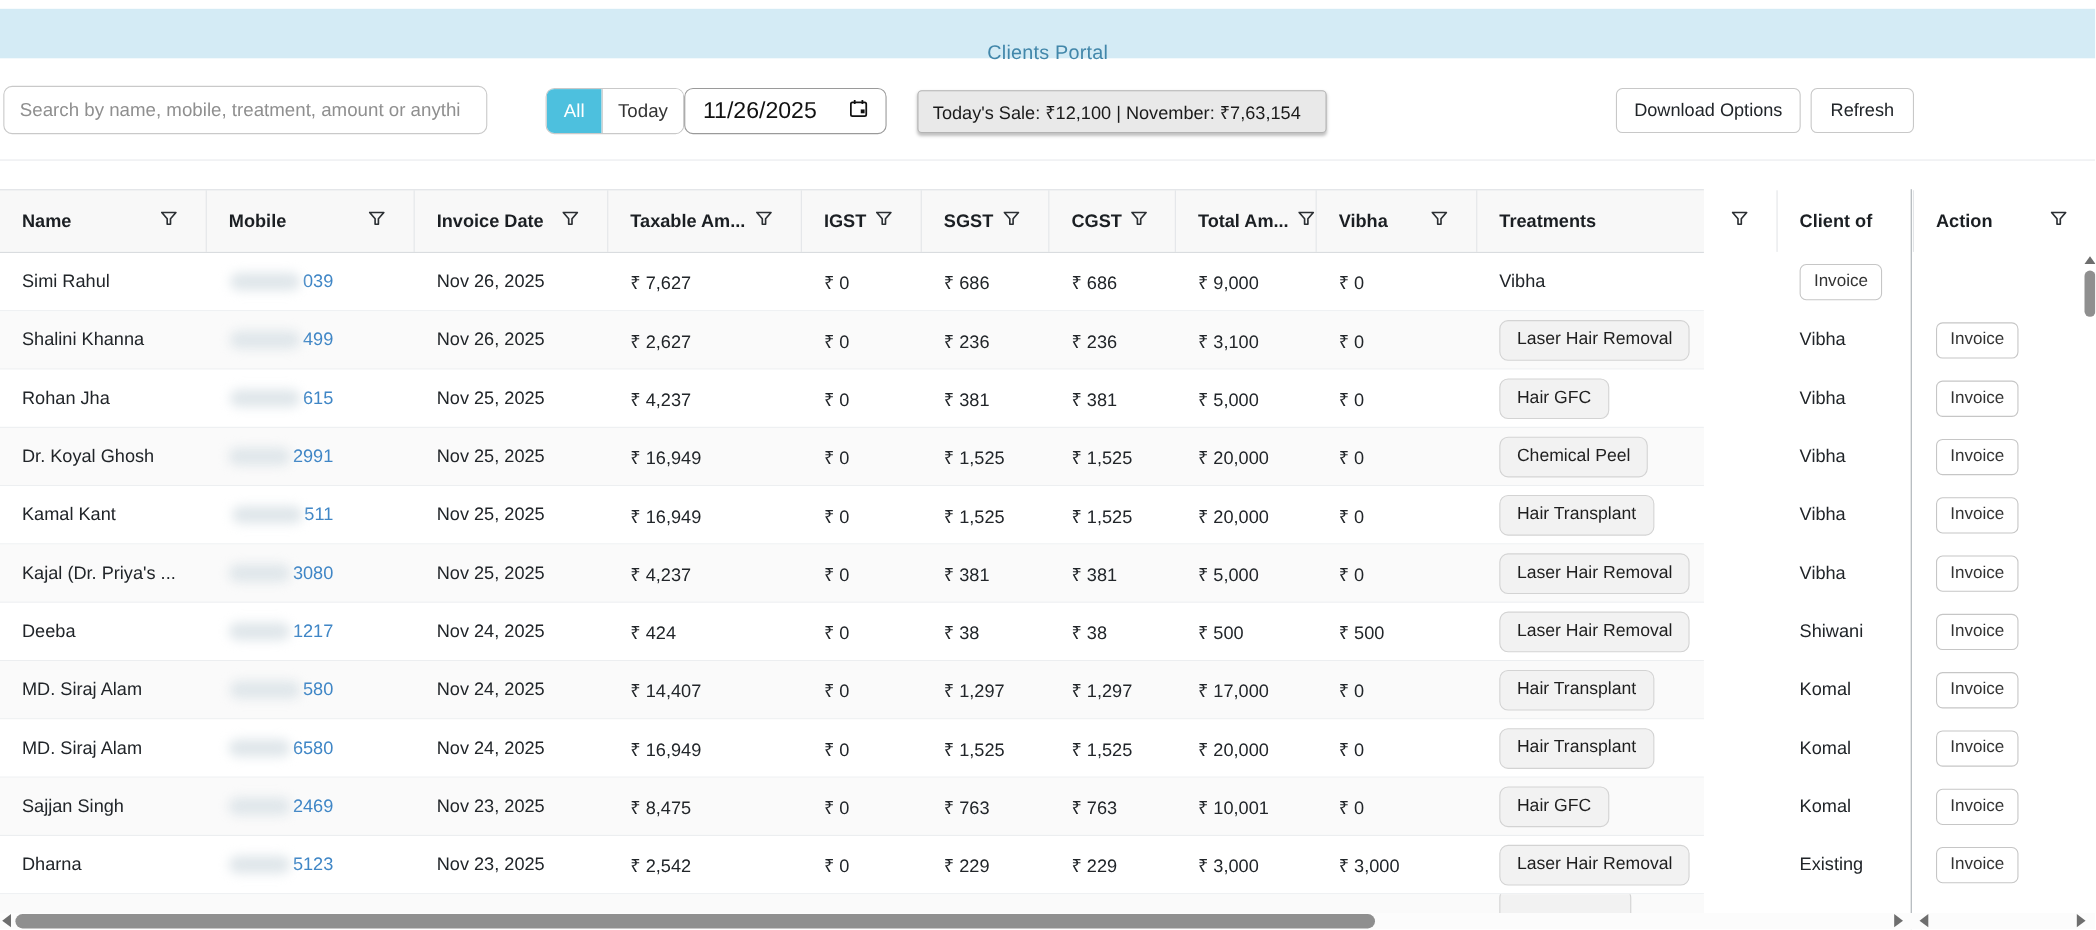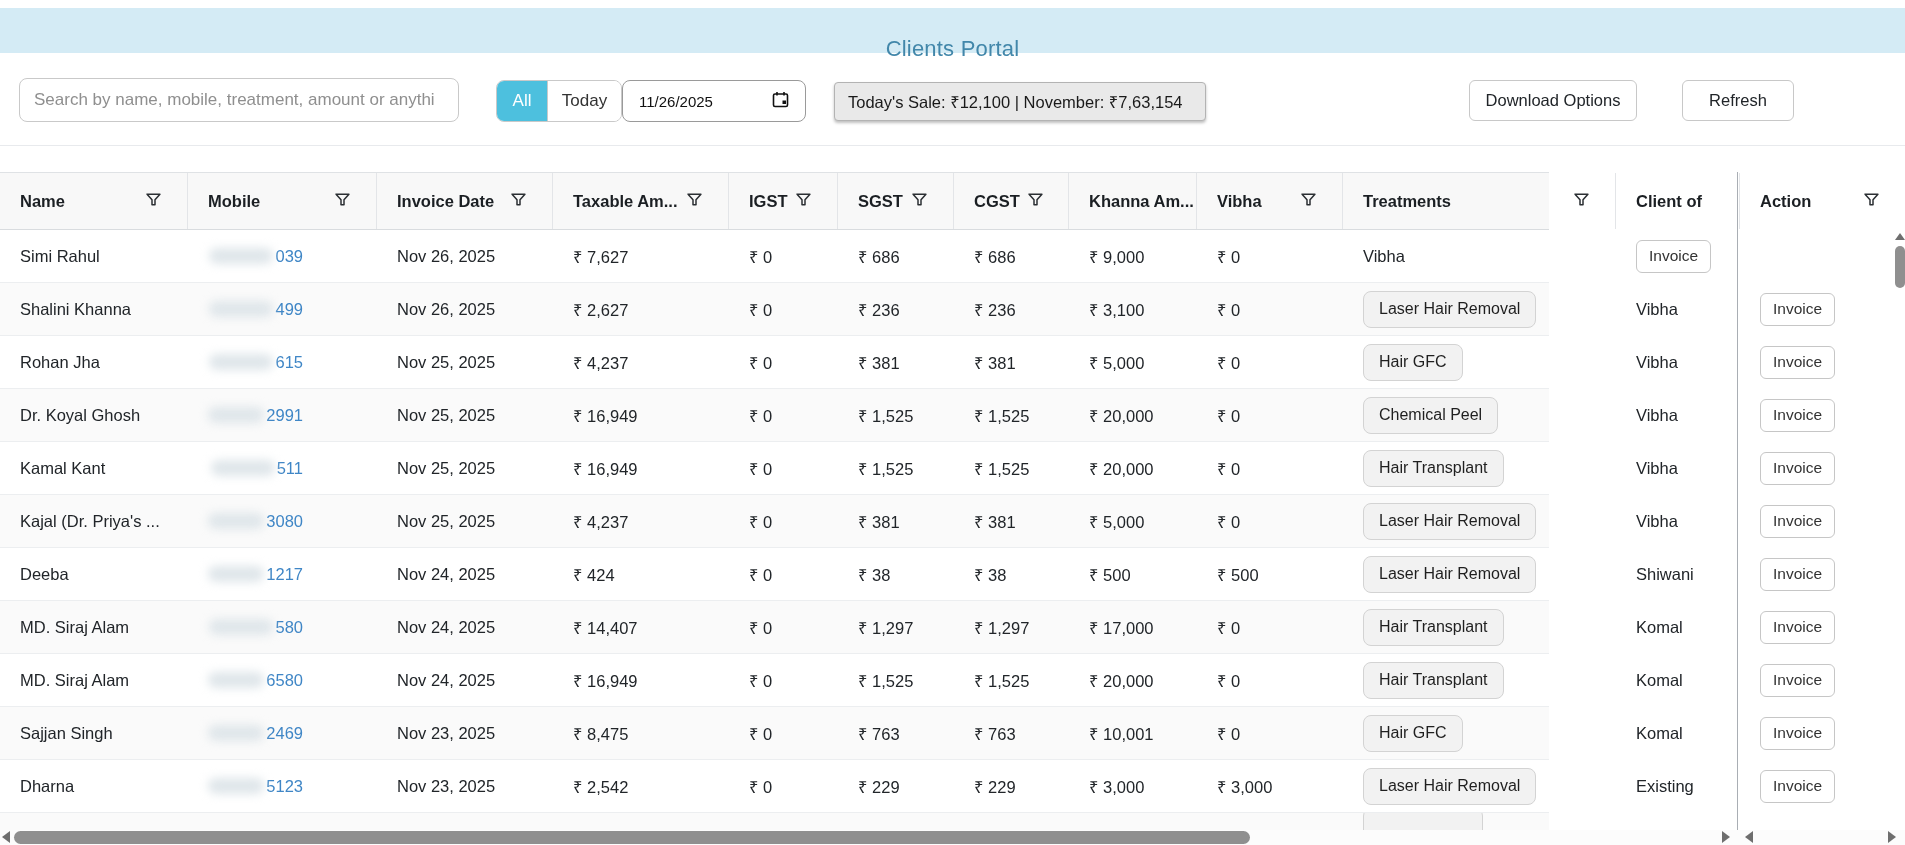--- a/index.html
+++ b/index.html
@@ -3,46 +3,46 @@
 <meta charset="utf-8">
 <style>
   * { margin:0; padding:0; box-sizing:border-box; }
   html,body { background:#fff; }
   body { font-family:"Liberation Sans", sans-serif; color:#212529; }
   #app { position:relative; width:1905px; height:845px; overflow:hidden; background:#fff; }
 
   
   .titlebar { position:absolute; left:0; top:8px; width:100%; height:45px;
     background:#d4ebf5; display:flex; align-items:center; justify-content:center; }
-  .titlebar .title { color:#4287aa; font-size:22px; letter-spacing:.2px;margin-top:36px; }
+  .titlebar .title { color:#4287aa; font-size:18px; letter-spacing:.2px;margin-top:36px; }
 
   
   .toolbar { position:absolute; left:0; top:78px; width:100%; height:46px; }
-  .search { position:absolute; left:19px; top:0; width:440px; height:44px;
+  .search { position:absolute; left:3px; top:0; width:440px; height:44px;
     border:1px solid #c9c9c9; border-radius:8px; padding:11px 14px; font-size:17px;
     color:#212529; outline:none; font-family:inherit; }
   .search::placeholder { color:#8f8f8f; }
   .seg-group { position:absolute; left:496px; top:2px; height:42px; display:flex;
     border-radius:8px; overflow:hidden; border:1px solid #c9c9c9; }
   .seg { height:100%; display:flex; align-items:center; justify-content:center;
     font-size:17px; cursor:pointer; }
   .seg.all { width:50px; background:#4dc0de; color:#fff; }
   .seg.today { width:74px; background:#fff; color:#333; border-left:1px solid #c9c9c9; }
   .datebox { position:absolute; left:622px; top:2px; width:184px; height:42px;
     border:1px solid #9a9a9a; border-radius:8px; background:#fff; display:flex;
-    align-items:center; justify-content:space-between; padding:0 16px; font-size:15px; color:#111; }
+    align-items:center; justify-content:space-between; padding:0 16px; font-size:21px; color:#111; }
   .salebox { position:absolute; left:834px; top:4px; width:372px; height:39px;
     background:#e9e9e9; border:1px solid #b3b3b3; border-radius:4px;
     box-shadow:0 2px 3px rgba(0,0,0,.25); display:flex; align-items:center;
     padding:0 13px; font-size:16.5px; color:#1a1a1a; white-space:nowrap; }
   .btn { position:absolute; top:2px; height:41px; background:#fff; border:1px solid #c8c8c8;
     border-radius:6px; font-size:16.5px; color:#212529; font-family:inherit;
     display:flex; align-items:center; justify-content:center; cursor:pointer; }
   .btn.download { left:1469px; width:168px; }
-  .btn.refresh  { left:1646px; width:112px;margin-left:36px; }
+  .btn.refresh  { left:1646px; width:94px; }
 
   .toolbar-divider { position:absolute; left:0; top:145px; width:100%; height:1px; background:#e8eaed; }
 
   
   .table { position:absolute; left:0; top:172px; width:1549px; }
   .grid-row { display:grid;
     grid-template-columns:188px 189px 176px 176px 109px 116px 115px 128px 146px 273px 124px 165px; }
   .thead { height:58px; background:#f8f8f8; border-top:1px solid #dfe2e5; border-bottom:1px solid #d9dcdf; }
   .th { display:flex; align-items:center; justify-content:space-between;
     padding:0 26px 0 20px; border-right:1px solid #e3e5e8; overflow:hidden; }
@@ -159,21 +159,21 @@
               <path d="M1 2 L13 2 L8.4 7.3 L8.4 12 L5.6 12 L5.6 7.3 Z" fill="none" stroke="#2b2f33" stroke-width="1.4" stroke-linejoin="round"></path>
             </svg></span>
         </div>
         <div class="th">
           <span class="label">CGST</span>
           <span class="funnel"><svg width="15" height="15" viewBox="0 0 14 14">
               <path d="M1 2 L13 2 L8.4 7.3 L8.4 12 L5.6 12 L5.6 7.3 Z" fill="none" stroke="#2b2f33" stroke-width="1.4" stroke-linejoin="round"></path>
             </svg></span>
         </div>
         <div class="th">
-          <span class="label">Khanna Am...</span>
+          <span class="label">Total Am...</span>
           <span class="funnel"><svg width="15" height="15" viewBox="0 0 14 14">
               <path d="M1 2 L13 2 L8.4 7.3 L8.4 12 L5.6 12 L5.6 7.3 Z" fill="none" stroke="#2b2f33" stroke-width="1.4" stroke-linejoin="round"></path>
             </svg></span>
         </div>
         <div class="th">
           <span class="label">Vibha</span>
           <span class="funnel"><svg width="15" height="15" viewBox="0 0 14 14">
               <path d="M1 2 L13 2 L8.4 7.3 L8.4 12 L5.6 12 L5.6 7.3 Z" fill="none" stroke="#2b2f33" stroke-width="1.4" stroke-linejoin="round"></path>
             </svg></span>
         </div>

